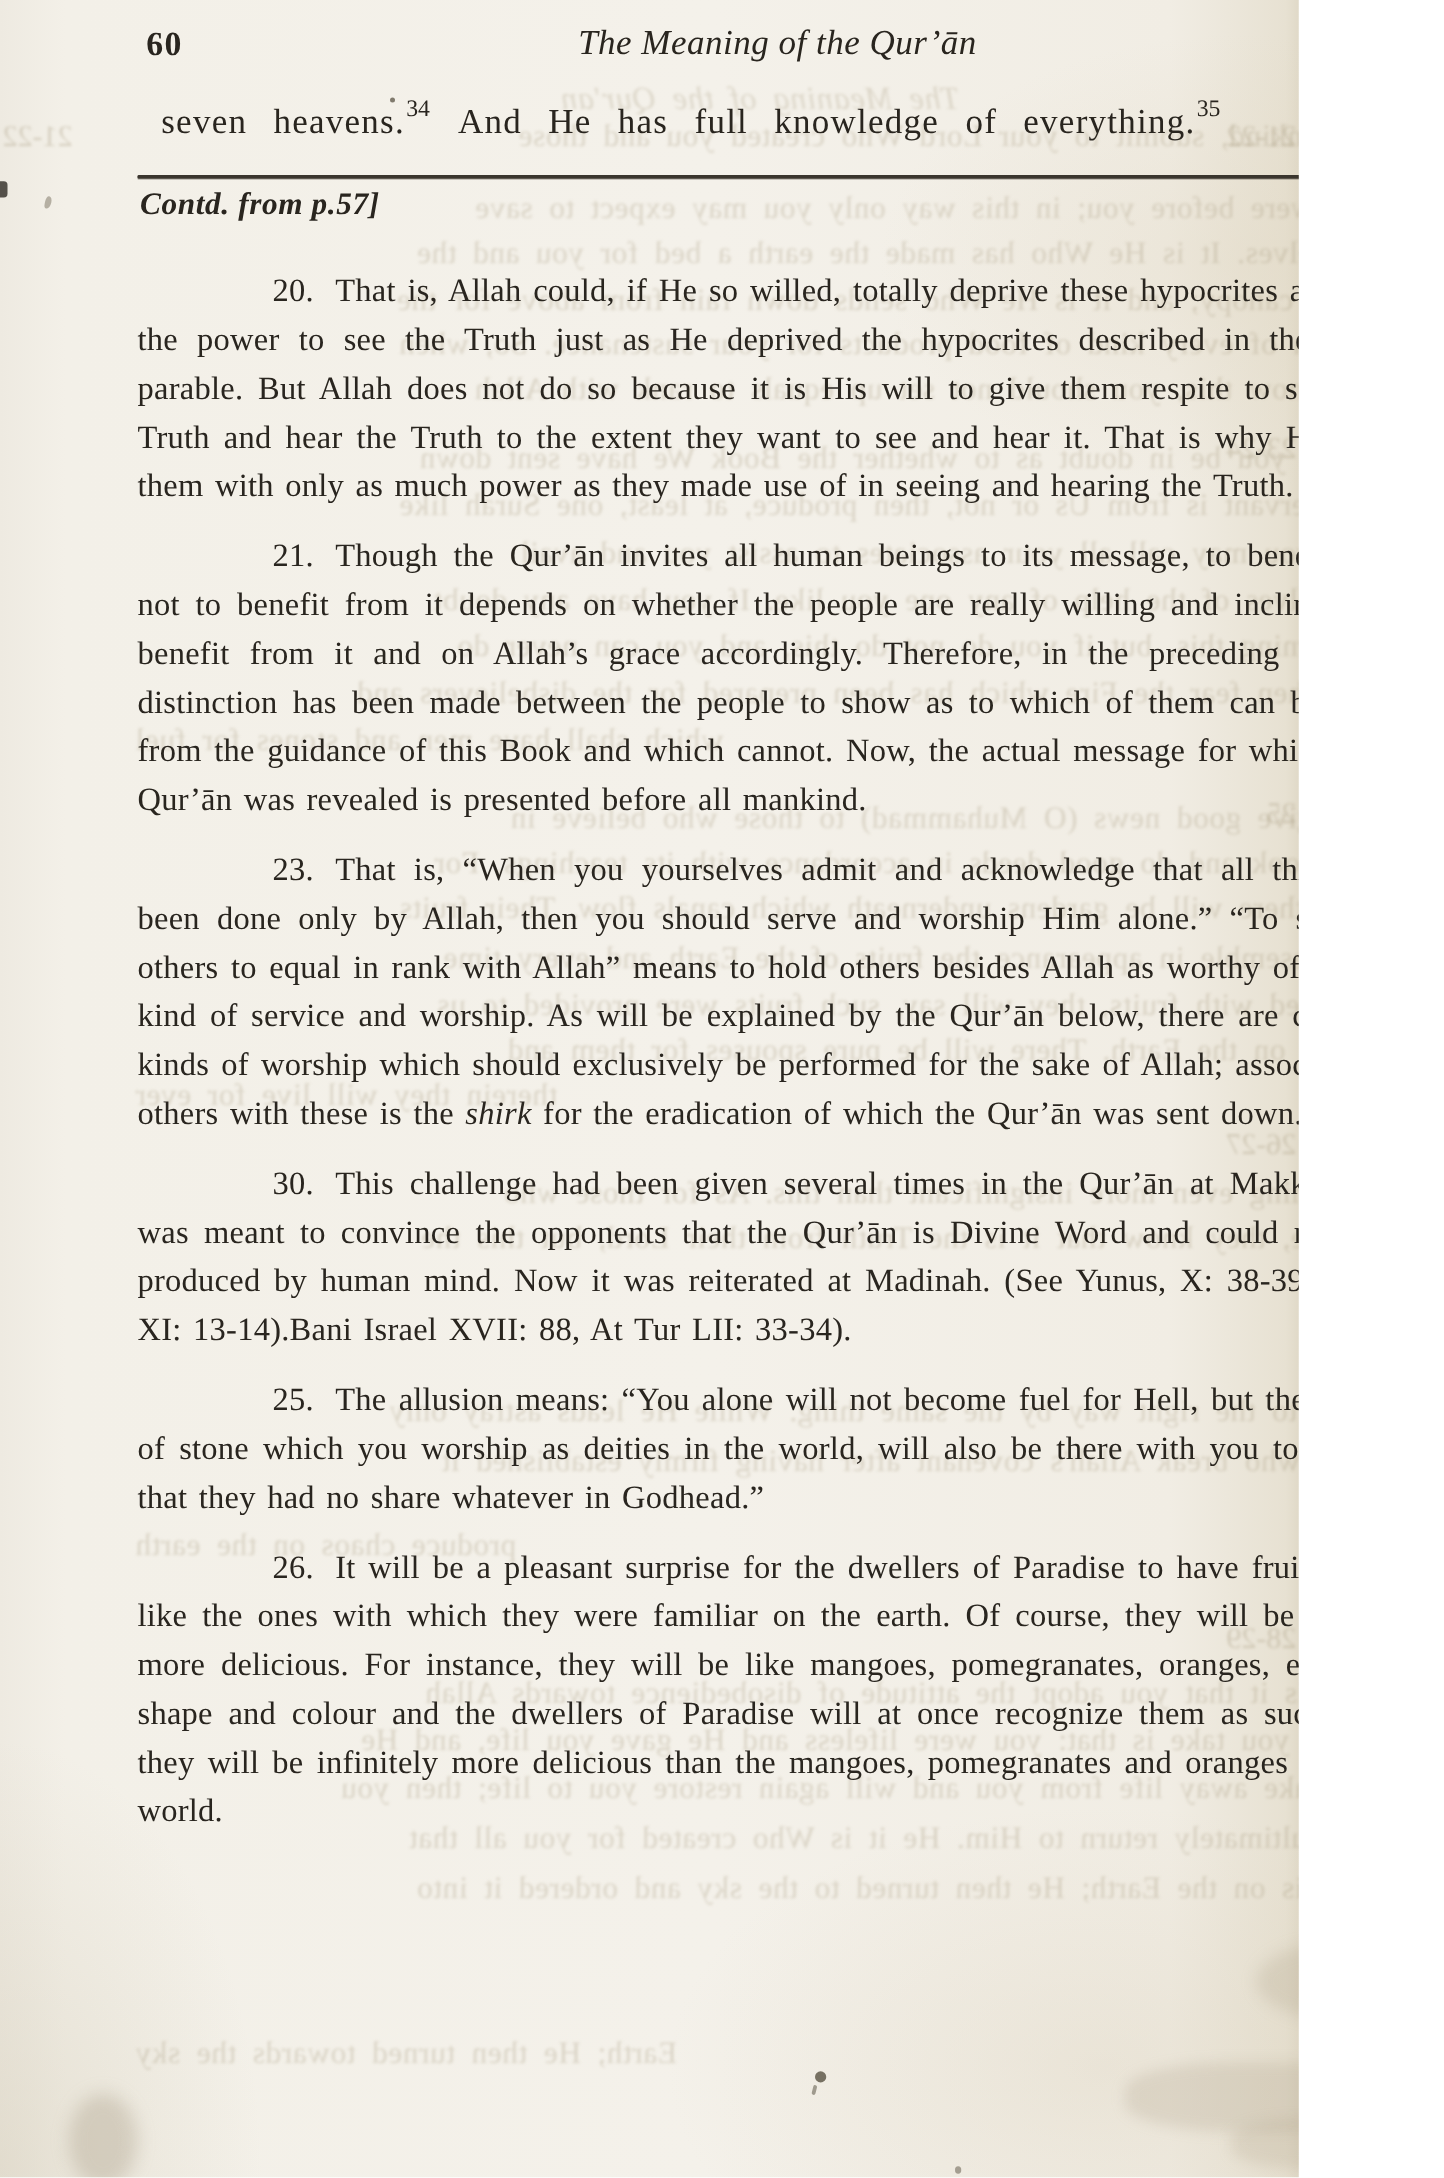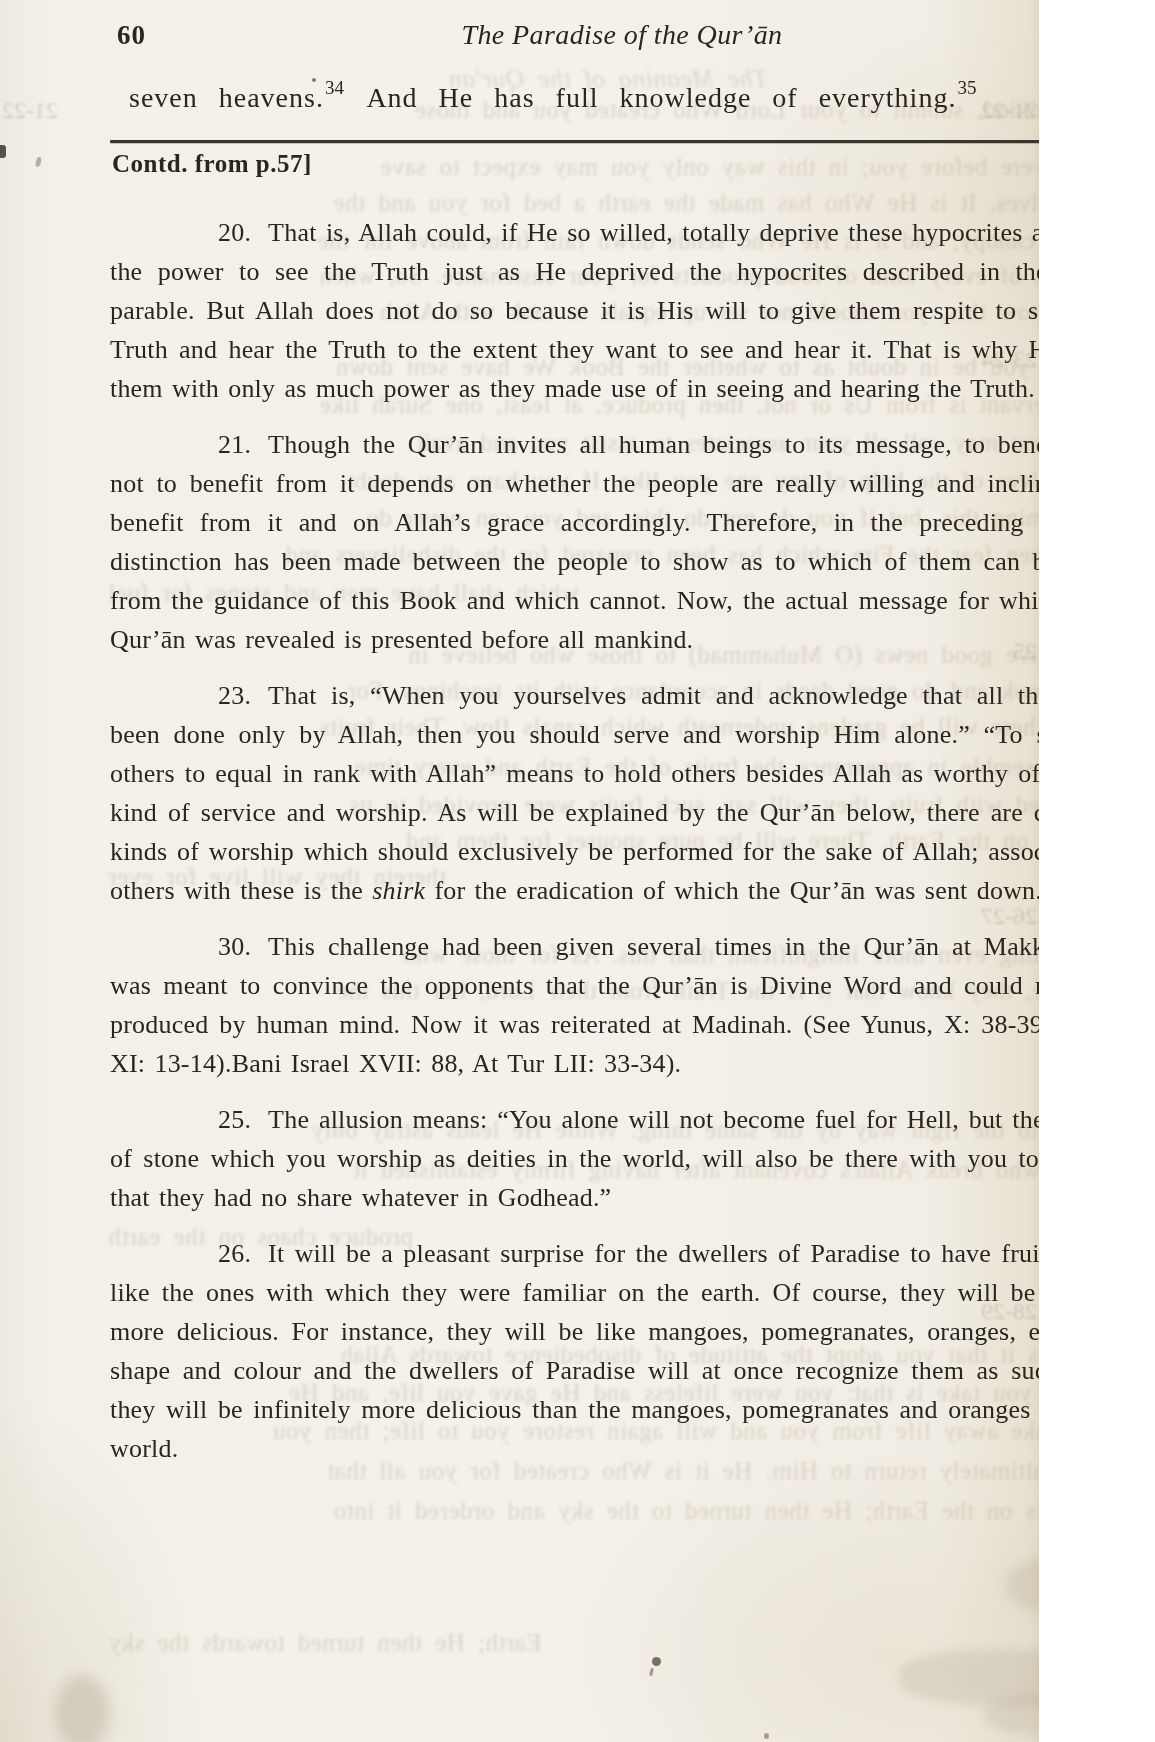--- a/index.html
+++ b/index.html
@@ -56,21 +56,21 @@
     font-size:19px;position:relative;top:-13px;
     letter-spacing:0;margin:0 3px 0 1px;
   }
   .rule{
     position:absolute;left:110px;top:140px;width:997px;height:3px;
     background:#3a352d;border-radius:1px;
     box-shadow:0 1px 0 rgba(58,53,45,.25);
   }
   .contd{
     position:absolute;left:112px;top:150px;
-    font-size:25px;font-weight:bold;letter-spacing:.5px;
+    font-size:25px;font-weight:bold;font-style:italic;letter-spacing:.5px;
   }
   .footnotes{
     position:absolute;left:110px;top:205px;width:996px;
     font-size:26px;line-height:39px;
     text-align:justify;
     letter-spacing:.2px;word-spacing:2.5px;
   }
   .fn{margin:0 0 17px 0;text-indent:108px;}
   .fn:first-child{margin-top:8px;}
   .fn .num{margin-right:17px;}
@@ -130,21 +130,21 @@
       <div class="bleed-frag align-l" style="top: 1628px;">Earth; He then turned towards the sky</div>
       <div class="bleed-mark" style="top: 97px;">21-22</div>
       <div class="bleed-mark left" style="top: 97px;">21-22</div>
       <div class="bleed-mark" style="top: 346px;">23-24</div>
       <div class="bleed-mark" style="top: 638px;">25</div>
       <div class="bleed-mark" style="top: 903px;">26-27</div>
       <div class="bleed-mark" style="top: 1298px;">28-29</div>
     </div>
 
   <span class="pageno">60</span>
-  <span class="running-title">The Paradise of the Qur’ān</span>
+  <span class="running-title">The Meaning of the Qur’ān</span>
 
   <div class="verse-line" id="verseLine">seven heavens.<span class="sup">34</span> And He has full knowledge of everything.<span class="sup">35</span></div>
 
   <div class="rule"></div>
 
   <div class="contd">Contd. from p.57]</div>
 
   <div class="footnotes" id="footnotes">
       <p class="fn"><span class="num">20.</span>That is,  Allah could, if He so willed, totally deprive these hypocrites also of the power to see the Truth just as He deprived the hypocrites described in the first parable. But Allah does not do so  because it is His will to give them respite to  see the Truth and hear the Truth to the extent they want to see and hear it. That is why He left them with only  as much power as they made use of in seeing and hearing the Truth.</p>
       <p class="fn"><span class="num">21.</span>Though  the Qur’ān invites all human beings to its message, to benefit or not to benefit from it depends on  whether the people are really willing and inclined to benefit from it and on  Allah’s grace accordingly. Therefore, in the preceding verses distinction has been made between the people to show as to which of them can benefit  from the guidance of this Book and which cannot. Now, the actual message for which the Qur’ān was revealed is presented before all mankind.</p>

